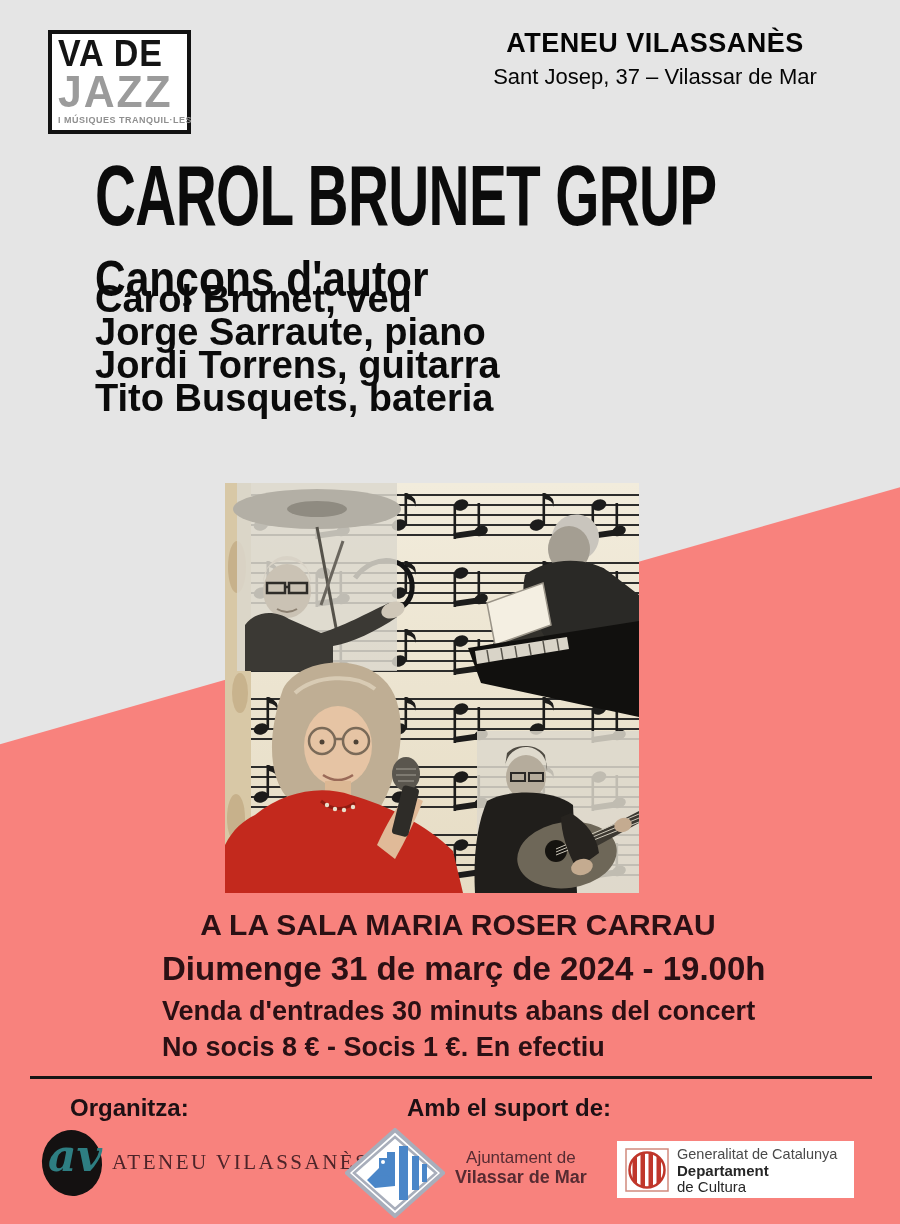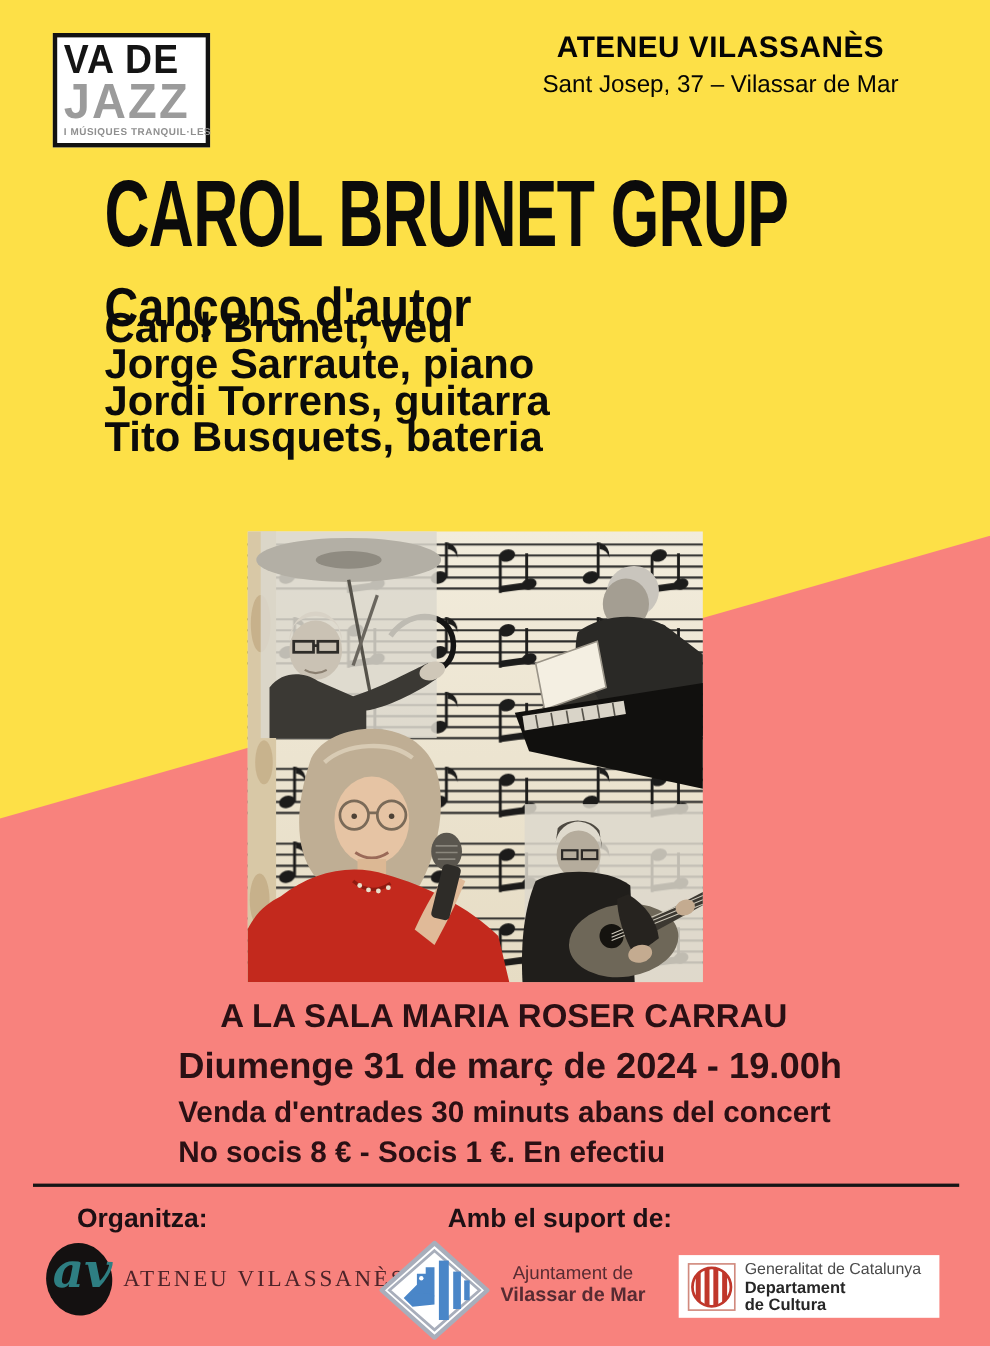--- a/index.html
+++ b/index.html
@@ -1,16 +1,16 @@
 <!DOCTYPE html>
 <html><head>
 <meta charset="utf-8">
 <style>
   html,body{margin:0;padding:0;background:#ffffff;}
-  .poster{position:relative;width:900px;height:1224px;overflow:hidden;background:#fde047;
+  .poster{position:relative;width:900px;height:1224px;overflow:hidden;background:#e5e5e5;
           font-family:"Liberation Sans",sans-serif;}
   
   .pink-bg{position:absolute;left:0;top:0;width:900px;height:1224px;background:#F8827D;
            clip-path:polygon(0 60.8%,100% 39.8%,100% 100%,0 100%);}
   
   .vdj{position:absolute;left:48px;top:30px;width:129px;height:94px;border:4px solid #121212;
        background:#fff;padding:2px 0 0 6px;box-sizing:content-box;}
   .vdj-l1{font-size:37px;font-weight:bold;color:#141414;letter-spacing:1px;line-height:36px;
           transform:scaleX(.92);transform-origin:left top;white-space:nowrap;}
   .vdj-l2{font-size:45px;font-weight:bold;color:#9b9b9b;letter-spacing:2px;line-height:40px;
@@ -49,21 +49,21 @@
             font-size:21px;color:#4D2429;letter-spacing:2.5px;white-space:nowrap;}
   .aj-logo{position:absolute;left:345px;top:1128px;}
   .aj-text{position:absolute;left:455px;top:1148px;color:#572B32;}
   .aj-t1{font-size:17px;line-height:19px;white-space:nowrap;text-align:center;}
   .aj-t2{font-size:18px;font-weight:bold;line-height:21px;white-space:nowrap;}
   .gen-box{position:absolute;left:617px;top:1141px;width:237px;height:57px;background:#ffffff;}
   .gen-emblem{position:absolute;left:7px;top:6px;}
   .gen-text{position:absolute;left:60px;top:5px;color:#4A4A4A;}
   .gen-t1{font-size:14.5px;line-height:17px;white-space:nowrap;}
   .gen-t2{font-size:15px;font-weight:bold;color:#262626;line-height:16px;white-space:nowrap;}
-  .gen-t3{font-size:15px;font-weight:bold;color:#262626;line-height:16px;white-space:nowrap;}
+  .gen-t3{font-size:15px;font-weight:normal;color:#262626;line-height:16px;white-space:nowrap;}
 </style>
 </head>
 <body>
 
 <div class="poster">
 
   <div class="pink-bg"></div>
 
   <div class="vdj">
     <div class="vdj-l1">VA DE</div>

